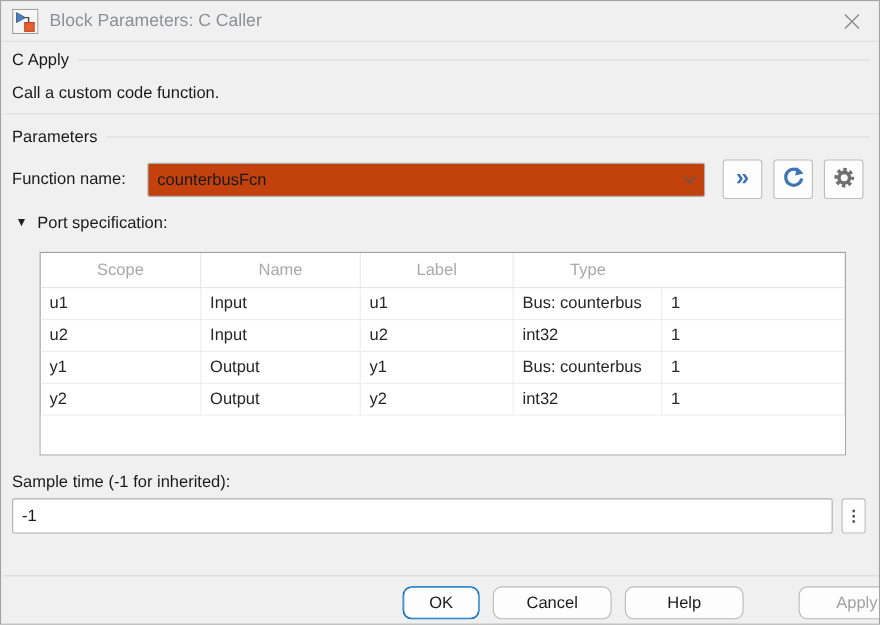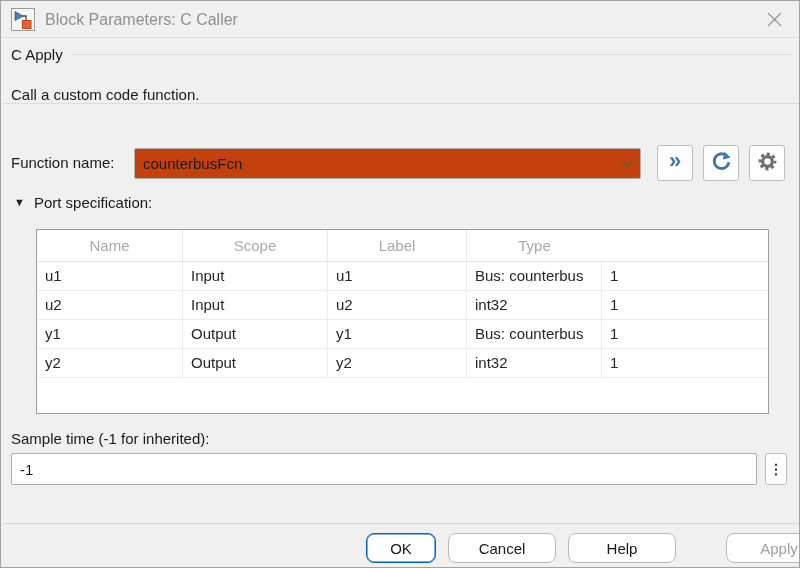--- a/index.html
+++ b/index.html
@@ -23,21 +23,21 @@
     display:flex; align-items:center; justify-content:center; cursor:default; }
 
   
   .legend { position:absolute; left:10px; right:8px; height:20px;
     display:flex; align-items:center; }
   .legend .lg-text { white-space:nowrap; color:#1a1a1a; }
   .legend .lg-line { flex:1; height:1px; background:#dcdcdc; margin-left:8px; }
   .legend-ccaller { top:43px; }
   .legend-params  { top:113px; }
 
-  .description { position:absolute; left:10px; top:85px;text-align:center; }
+  .description { position:absolute; left:10px; top:75px;text-align:center; }
 
   .divider { position:absolute; left:2px; width:796px; height:1px; background:#dcdcdc; }
   .divider-top    { top:102px; }
   .divider-footer { top:522px; background:#d6d6d6; }
 
   
   .fn-label { position:absolute; left:10px; top:144px; height:36px; line-height:36px; }
   .fn-combo { position:absolute; left:133px; top:147px; width:507px; height:31px;
     background:#c2410c; border:1px solid #afafaf; border-radius:2px;
     display:flex; align-items:center; }
@@ -111,20 +111,24 @@
     </span>
   </div>
 
   <div class="legend legend-ccaller">
     <span class="lg-text">C Apply</span>
     <span class="lg-line"></span>
   </div>
   <div class="description">Call a custom code function.</div>
   <div class="divider divider-top"></div>
 
+  <div class="legend legend-params">
+    <span class="lg-text">Parameters</span>
+    <span class="lg-line"></span>
+  </div>
 
   <div class="fn-label">Function name:</div>
   <div class="fn-combo">
     <input type="text" value="counterbusFcn" style="">
     <span class="combo-arrow">
       <svg width="12" height="7" viewBox="0 0 12 7">
         <polyline points="1,1 6,6 11,1" fill="none" stroke="#5a5a5a" stroke-width="1.4"></polyline>
       </svg>
     </span>
   </div>
@@ -148,22 +152,22 @@
     </span>
   </button>
 
   <div class="port-spec">
     <span class="tri">▼</span>
     <span>Port specification:</span>
   </div>
 
   <div class="port-table">
     <div class="tgrid thead">
+      <div class="hcell">Scope</div>
       <div class="hcell">Name</div>
-      <div class="hcell">Scope</div>
       <div class="hcell">Label</div>
       <div class="hcell">Type</div>
     </div>
     <div class="tgrid trow">
       <div class="cell">u1</div>
       <div class="cell">Input</div>
       <div class="cell">u1</div>
       <div class="cell">Bus: counterbus</div>
       <div class="cell">1</div>
     </div>

